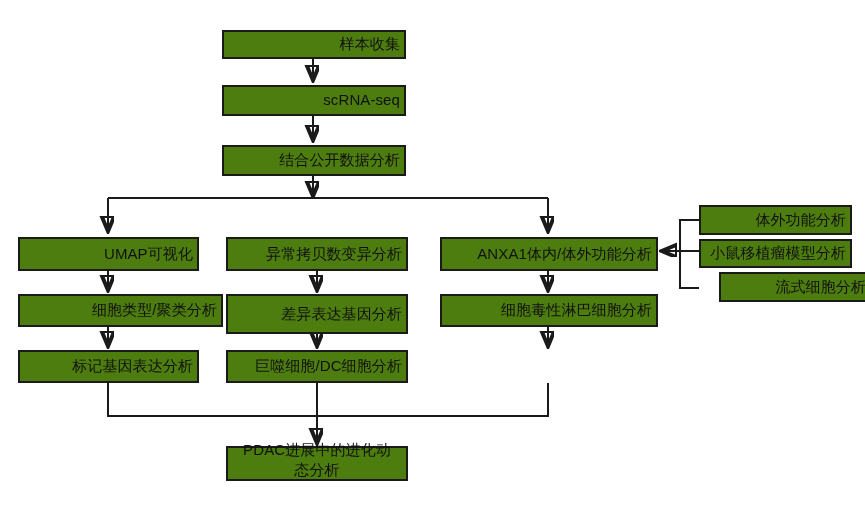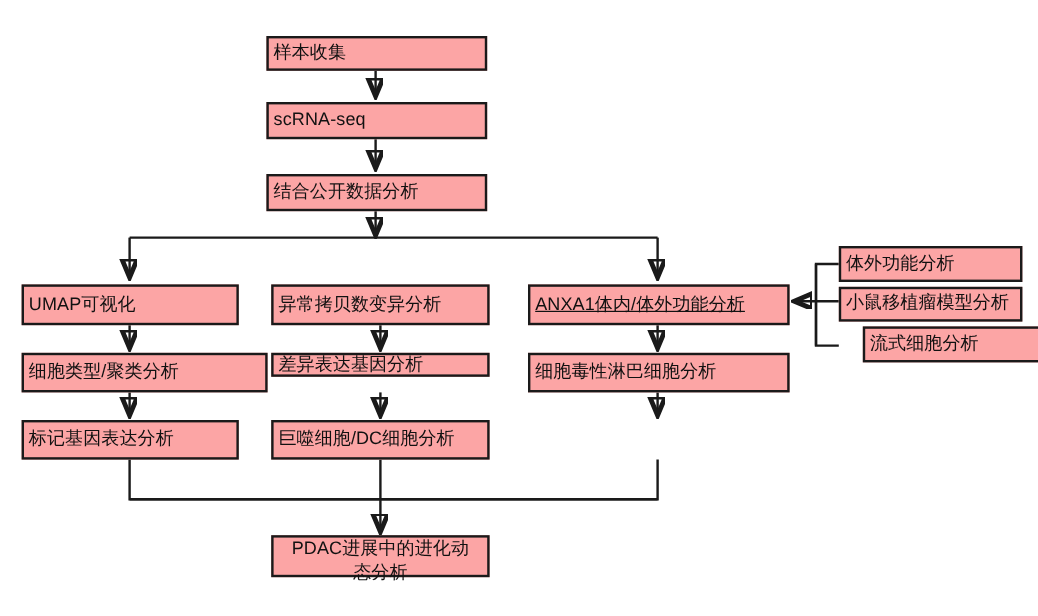--- a/index.html
+++ b/index.html
@@ -12,24 +12,24 @@
     width: 865px;
     height: 513px;
     background: #ffffff;
     font-family: "Liberation Sans", "DejaVu Sans", sans-serif;
     overflow: hidden;
   }
   .node {
     position: absolute;
     box-sizing: border-box;
     border: 2px solid #1a1a1a;
-    background: #fca5a5;
+    background: #4d7c0f;
     display: flex;
     align-items: center;
-    justify-content: flex-start;
+    justify-content: flex-end;
     text-align: center;
     color: #111111;
     font-size: 15px;
     line-height: 1.22;
     letter-spacing: 0.1px;
     padding: 0 4px;
     z-index: 3;
   }
   .node.two-line {
     line-height: 1.3;
@@ -119,29 +119,29 @@
   </div>
 
   <div class="node" style="left:18px; top:350px; width:181px; height:33px;">
     <span>标记基因表达分析</span>
   </div>
 
   <div class="node" style="left:226px; top:237px; width:182px; height:34px;">
     <span>异常拷贝数变异分析</span>
   </div>
 
-  <div class="node" style="left:226px; top:294px; width:182px; height:20px;">
+  <div class="node" style="left:226px; top:294px; width:182px; height:40px;">
     <span>差异表达基因分析</span>
   </div>
 
   <div class="node" style="left:226px; top:350px; width:182px; height:33px;">
     <span>巨噬细胞/DC细胞分析</span>
   </div>
 
-  <div class="node" style="left:440px; top:237px; width:218px; height:34px;text-decoration:underline;">
+  <div class="node" style="left:440px; top:237px; width:218px; height:34px;">
     <span>ANXA1体内/体外功能分析</span>
   </div>
 
   <div class="node" style="left:440px; top:294px; width:218px; height:33px;">
     <span>细胞毒性淋巴细胞分析</span>
   </div>
 
 
   <div class="node" style="left:699px; top:205px; width:153px; height:30px;">
     <span>体外功能分析</span>

